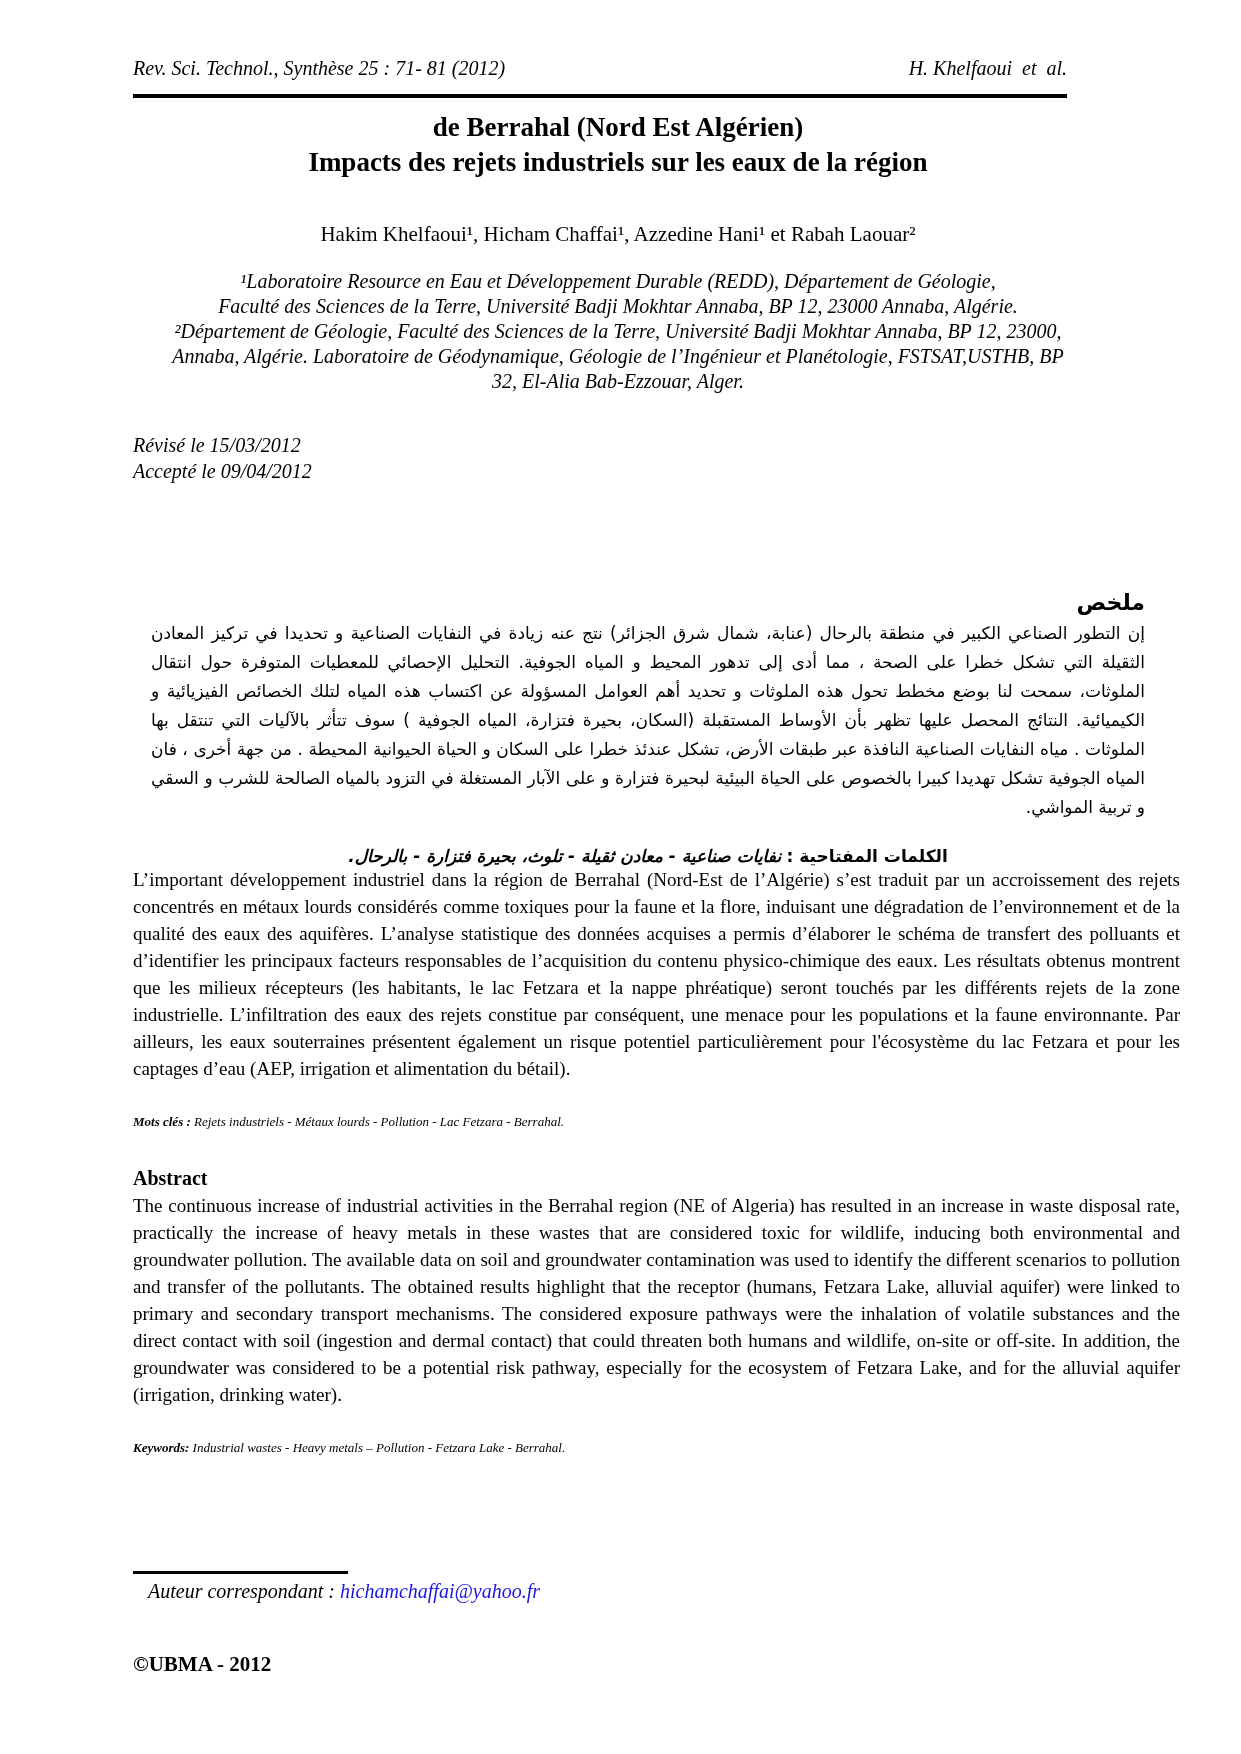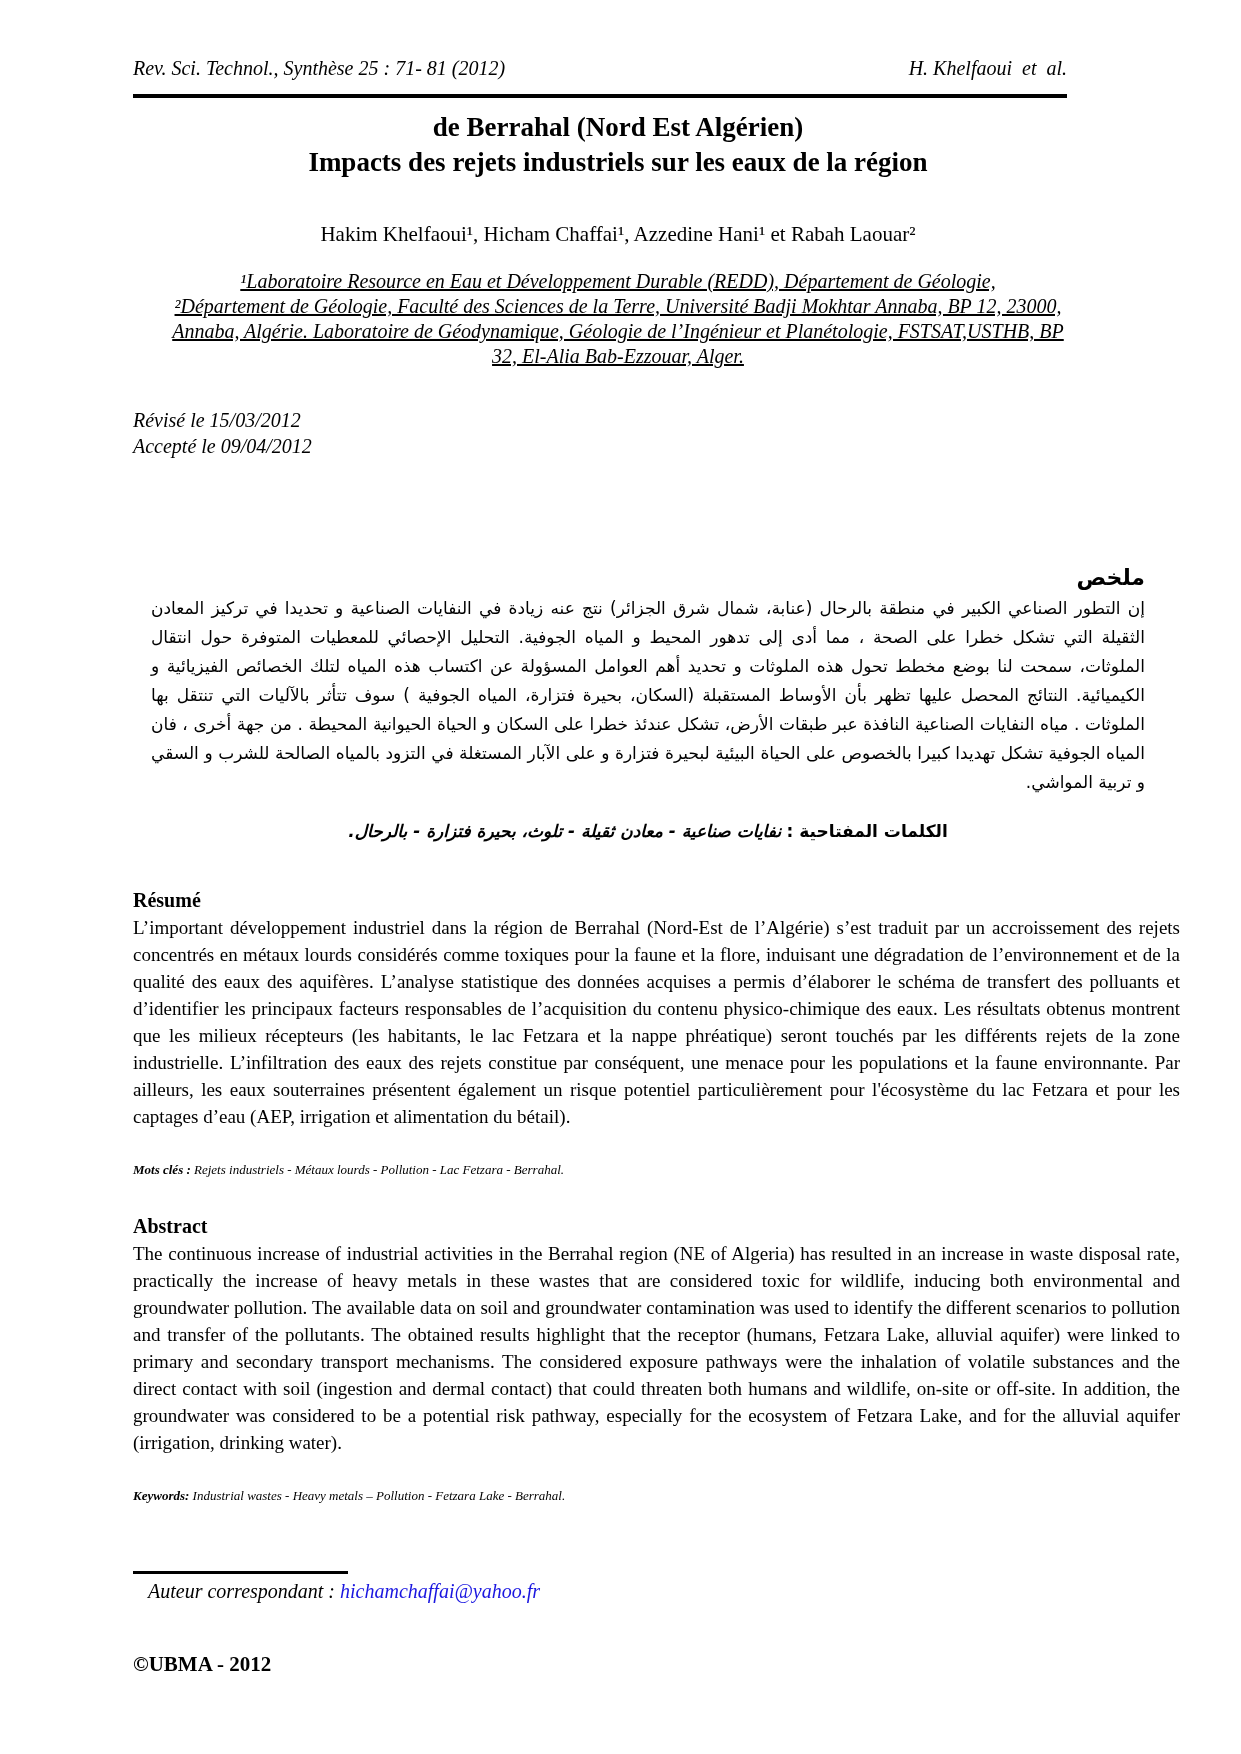--- a/index.html
+++ b/index.html
@@ -51,21 +51,20 @@
     text-align: center;
     font-size: 21px;
   }
   .affiliations {
     width: 970px;
     margin-top: 22px;
     text-align: center;
     font-style: italic;
     font-size: 20px;
     line-height: 25px;
-    text-decoration: underline;
   }
   
   .dates {
     margin-top: 38px;
     font-style: italic;
     font-size: 20px;
     line-height: 26px;
   }
   
   .ar {
@@ -156,38 +155,38 @@
 
   <div class="title-block">
     <div>de Berrahal (Nord Est Algérien)</div>
     <div>Impacts des rejets industriels sur les eaux de la région</div>
   </div>
 
   <div class="authors-line">Hakim Khelfaoui¹, Hicham Chaffai¹, Azzedine Hani¹ et Rabah Laouar²</div>
 
   <div class="affiliations">
     <div>¹Laboratoire Resource en Eau et Développement Durable (REDD), Département de Géologie,</div>
+    <div>Faculté des Sciences de la Terre, Université Badji Mokhtar Annaba, BP 12, 23000 Annaba, Algérie.</div>
     <div>²Département de Géologie, Faculté des Sciences de la Terre, Université Badji Mokhtar Annaba, BP 12, 23000,</div>
     <div>Annaba, Algérie. Laboratoire de  Géodynamique, Géologie de l’Ingénieur et Planétologie, FSTSAT,USTHB, BP</div>
     <div>32, El-Alia Bab-Ezzouar, Alger.</div>
   </div>
 
   <div class="dates">
     <div>Révisé le 15/03/2012</div>
     <div>Accepté le 09/04/2012</div>
   </div>
 
   <div class="ar ar-heading">ملخص</div>
   <div class="ar ar-body" dir="rtl" lang="ar">إن التطور الصناعي الكبير في منطقة بالرحال (عنابة، شمال شرق الجزائر) نتج عنه زيادة في النفايات الصناعية و تحديدا في تركيز المعادن الثقيلة التي تشكل خطرا على الصحة ، مما أدى إلى تدهور المحيط و المياه الجوفية. التحليل الإحصائي للمعطيات المتوفرة حول انتقال الملوثات، سمحت لنا بوضع مخطط تحول هذه الملوثات و تحديد أهم العوامل المسؤولة عن اكتساب هذه المياه لتلك الخصائص الفيزيائية و الكيميائية. النتائج المحصل عليها تظهر بأن الأوساط المستقبلة (السكان، بحيرة فتزارة، المياه الجوفية ) سوف تتأثر بالآليات التي تنتقل بها الملوثات . مياه النفايات الصناعية النافذة عبر طبقات الأرض، تشكل عندئذ خطرا على السكان و الحياة الحيوانية المحيطة . من جهة أخرى ، فان المياه الجوفية تشكل تهديدا كبيرا بالخصوص على الحياة البيئية لبحيرة فتزارة و على الآبار المستغلة في التزود بالمياه الصالحة للشرب و السقي و تربية المواشي.</div>
   <div class="ar ar-keywords" dir="rtl" lang="ar">
     <span class="kw-label">الكلمات المفتاحية :</span>
     <span class="kw-text">نفايات صناعية - معادن ثقيلة - تلوث، بحيرة فتزارة - بالرحال.</span>
   </div>
 
-  <div class="sec-heading">Résumé</div>
   <div class="sec-body">L’important développement industriel dans la région de Berrahal (Nord-Est de l’Algérie) s’est traduit par un accroissement des rejets concentrés en métaux lourds considérés comme toxiques pour la faune et la flore, induisant une dégradation de l’environnement et de la qualité des eaux des aquifères. L’analyse statistique des données acquises a permis d’élaborer le schéma de transfert des polluants et d’identifier les principaux facteurs responsables de l’acquisition du contenu physico-chimique des eaux. Les résultats obtenus montrent que les milieux récepteurs (les habitants, le lac Fetzara et la nappe phréatique) seront touchés par les différents rejets de la zone industrielle. L’infiltration des eaux des rejets constitue par conséquent, une menace pour les populations et la faune environnante. Par ailleurs, les eaux souterraines présentent également un risque potentiel particulièrement pour l'écosystème du lac Fetzara et pour les captages d’eau (AEP, irrigation et alimentation du bétail).</div>
   <div class="kw-line">
     <span class="label">Mots clés :</span><span class="words"> Rejets industriels - Métaux lourds  -  Pollution - Lac Fetzara - Berrahal.</span>
   </div>
 
   <div class="sec-heading abstract">Abstract</div>
   <div class="sec-body">The continuous increase of industrial activities in the Berrahal region (NE of Algeria) has resulted in an increase in waste disposal rate, practically the increase of heavy metals in these wastes that are considered toxic for wildlife, inducing both environmental and groundwater pollution. The available data on soil and groundwater contamination was used to identify the different scenarios to pollution and transfer of the pollutants. The obtained results highlight that the receptor (humans, Fetzara Lake, alluvial aquifer) were linked to primary and secondary transport mechanisms. The considered exposure pathways were the inhalation of volatile substances and the direct contact with soil (ingestion and dermal contact) that could threaten both humans and wildlife, on-site or off-site. In addition, the groundwater was considered to be a potential risk pathway, especially for the ecosystem of Fetzara Lake, and for the alluvial aquifer (irrigation, drinking water).</div>
   <div class="kw-line">
     <span class="label">Keywords:</span><span class="words"> Industrial wastes - Heavy metals – Pollution - Fetzara Lake - Berrahal.</span>
   </div>

